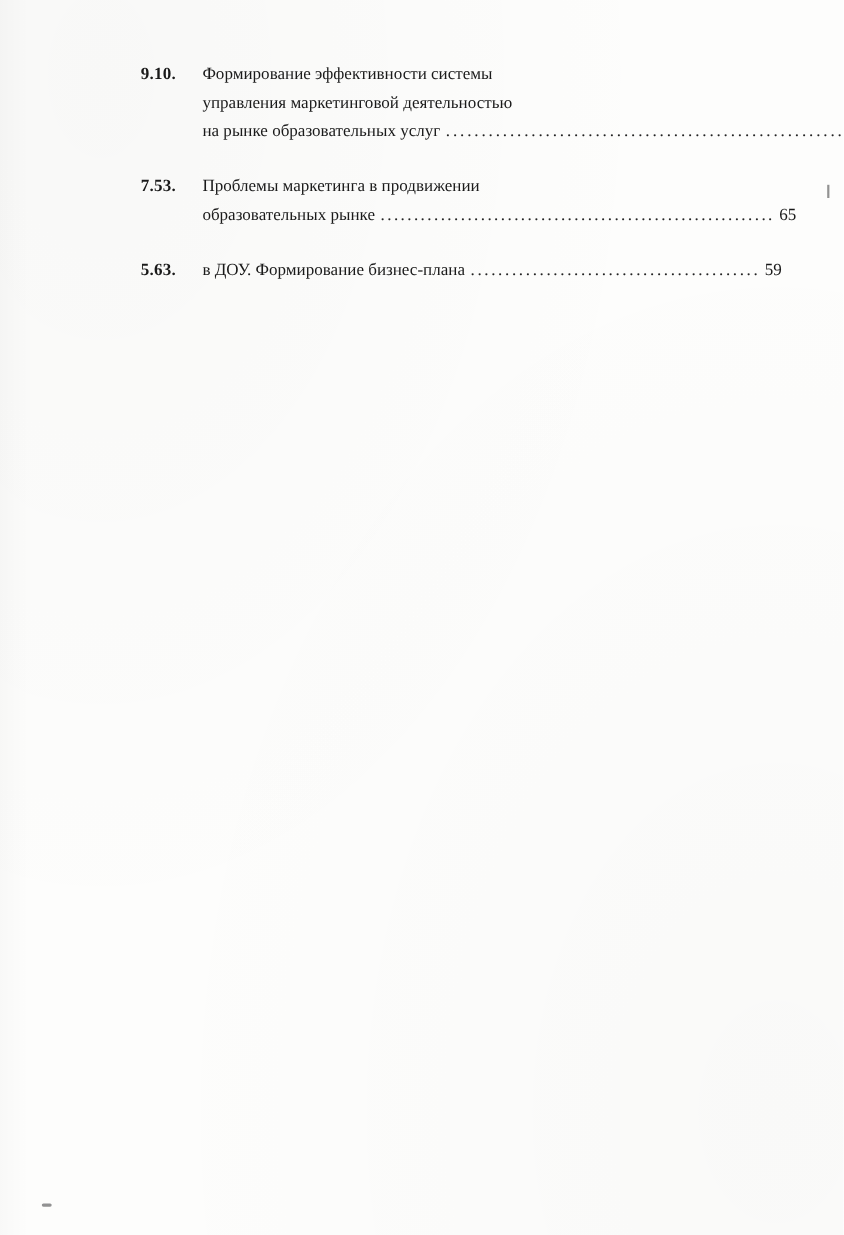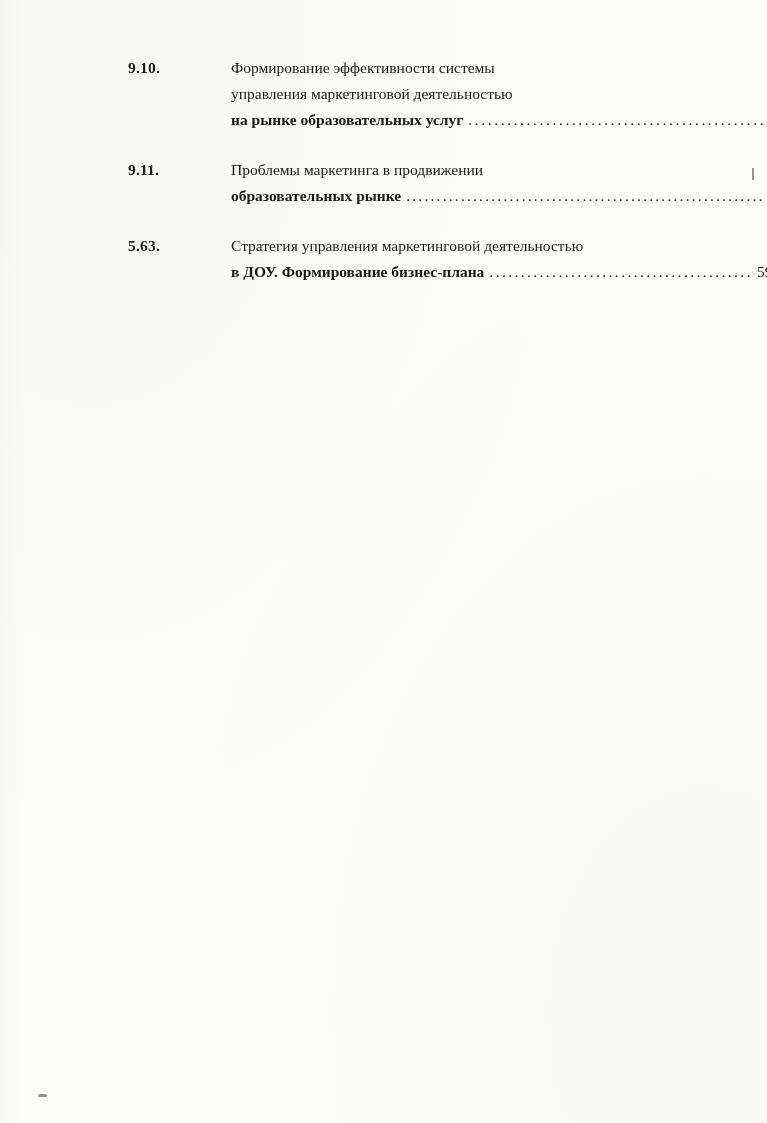--- a/index.html
+++ b/index.html
@@ -32,21 +32,20 @@
   }
   .toc {
     position: absolute;
     left: 128px;
     top: 55px;
     width: 545px;
   }
   .toc-entry {
     display: flex;
     margin-bottom: 24px;
-    gap: 47px;
   }
   .toc-num {
     flex: 0 0 auto;
     width: 56px;
     font-weight: bold;
     font-size: 15.5px;
     line-height: 26px;
     letter-spacing: 0.2px;
   }
   .toc-body {
@@ -58,21 +57,20 @@
     display: block;
     white-space: nowrap;
   }
   .toc-line.last {
     display: flex;
     align-items: baseline;
     white-space: nowrap;
   }
   .toc-text {
     flex: 0 0 auto;
-    font-weight: bold;
   }
   .leader {
     flex: 1 1 auto;
     overflow: hidden;
     white-space: nowrap;
     font-size: 15.5px;
     letter-spacing: 2.6px;
     margin: 0 2px 0 5px;
     color: #222;
   }
@@ -113,35 +111,34 @@
         <span class="toc-line">управления маркетинговой деятельностью</span>
         <span class="toc-line last">
           <span class="toc-text">на рынке образовательных услуг</span>
           <span class="leader">...........................................................</span>
 
         </span>
       </div>
     </div>
 
     <div class="toc-entry entry-2">
-      <div class="toc-num">9.11.</div>
+      <div class="toc-num">7.53.</div>
       <div class="toc-body">
         <span class="toc-line">Проблемы маркетинга в продвижении</span>
         <span class="toc-line last">
           <span class="toc-text">образовательных рынке</span>
           <span class="leader">...........................................................</span>
           <span class="toc-page">65</span>
         </span>
       </div>
     </div>
 
     <div class="toc-entry entry-3">
       <div class="toc-num">5.63.</div>
       <div class="toc-body">
-        <span class="toc-line">Стратегия управления маркетинговой деятельностью</span>
         <span class="toc-line last">
           <span class="toc-text">в ДОУ. Формирование бизнес-плана</span>
           <span class="leader">..........................................</span>
           <span class="toc-page">59</span>
         </span>
       </div>
     </div>
 
   </div>
 

